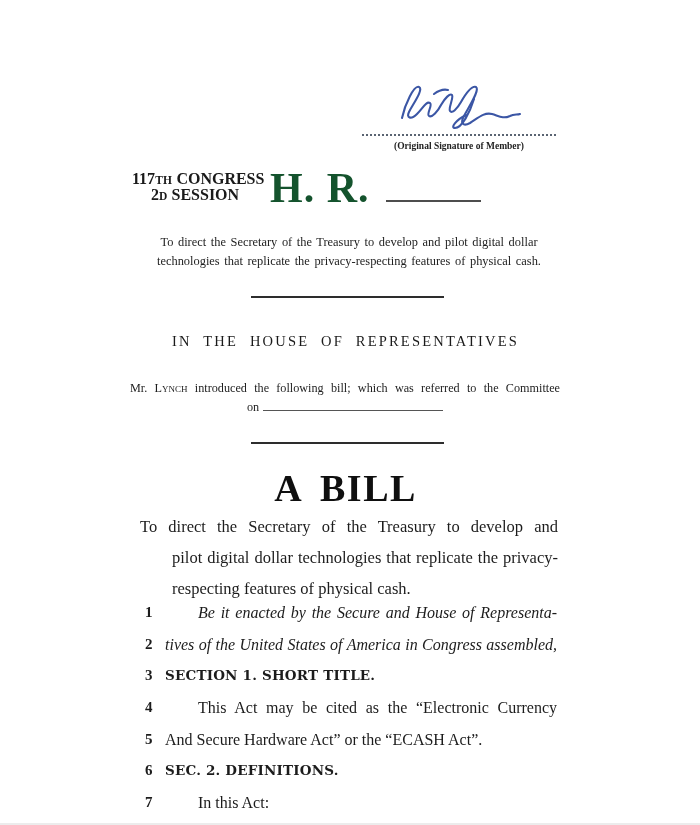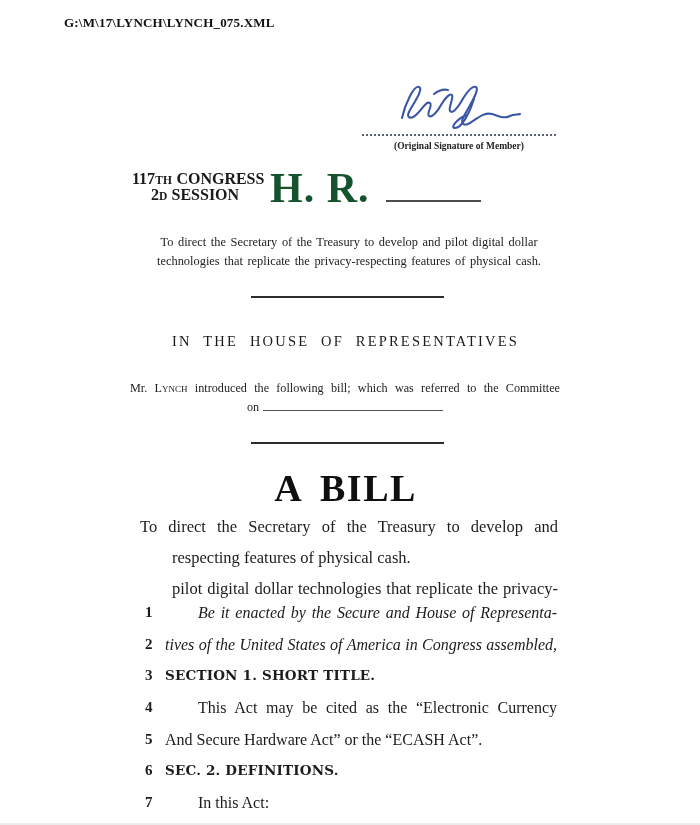--- a/index.html
+++ b/index.html
@@ -165,21 +165,20 @@
   .page-edge {
     position: absolute; left: 0; bottom: 0; width: 700px; height: 2px;
     background: #ececec;
   }
 </style>
 </head>
 <body>
 
 <div class="page">
 
-  <div class="file-ref">G:\M\17\LYNCH\LYNCH_075.XML</div>
 
   <div class="sig-block">
     <svg class="sig-svg" viewBox="0 0 135 54" fill="none" xmlns="http://www.w3.org/2000/svg">
       <g stroke="#3b56a5" stroke-width="2.1" stroke-linecap="round" fill="none">
         <path d="M12 40 C15 26 24 7 29 9 C34 11 23 26 19 34 C16 40 21 42 27 36 C33 30 36 23 40 25 C43 27 36 36 39 38 C42 40 48 33 51 27 C55 20 60 15 62 17 C64 20 58 30 60 33 C62 36 67 31 71 24 C75 17 81 7 86 9 C90 12 80 27 74 38 C70 45 73 49 80 45 C88 40 94 34 102 36 C109 38 113 41 120 38 C124 36 127 37 130 36"></path>
         <path d="M84 21 C80 34 72 50 65 50 C60 50 66 42 76 37"></path>
         <path d="M44 16 C48 13 54 11 58 12"></path>
       </g>
     </svg>
     <div class="sig-rule"></div>
@@ -206,22 +205,22 @@
     <div class="action-line1"><span>Mr.</span> <span class="sc">Lynch</span> <span>introduced the following bill; which was referred to the Committee</span></div>
     <div class="action-line2"><span>on</span><span class="committee-blank"></span></div>
   </div>
 
   <div class="rule rule-mid"></div>
 
   <div class="bill-title">A BILL</div>
 
   <div class="purpose-main">
     <div class="pline just">To direct the Secretary of the Treasury to develop and</div>
+    <div class="pline just cont">pilot digital dollar technologies that replicate the privacy-</div>
     <div class="pline cont">respecting features of physical cash.</div>
-    <div class="pline just cont">pilot digital dollar technologies that replicate the privacy-</div>
   </div>
 
   <div class="body-block">
     <div class="bline">
       <span class="num">1</span>
       <span class="btxt wrapjust indent italic">Be it enacted by the Secure and House of Representa-</span>
     </div>
     <div class="bline">
       <span class="num">2</span>
       <span class="btxt wrapjust italic">tives of the United States of America in Congress assembled,</span>

